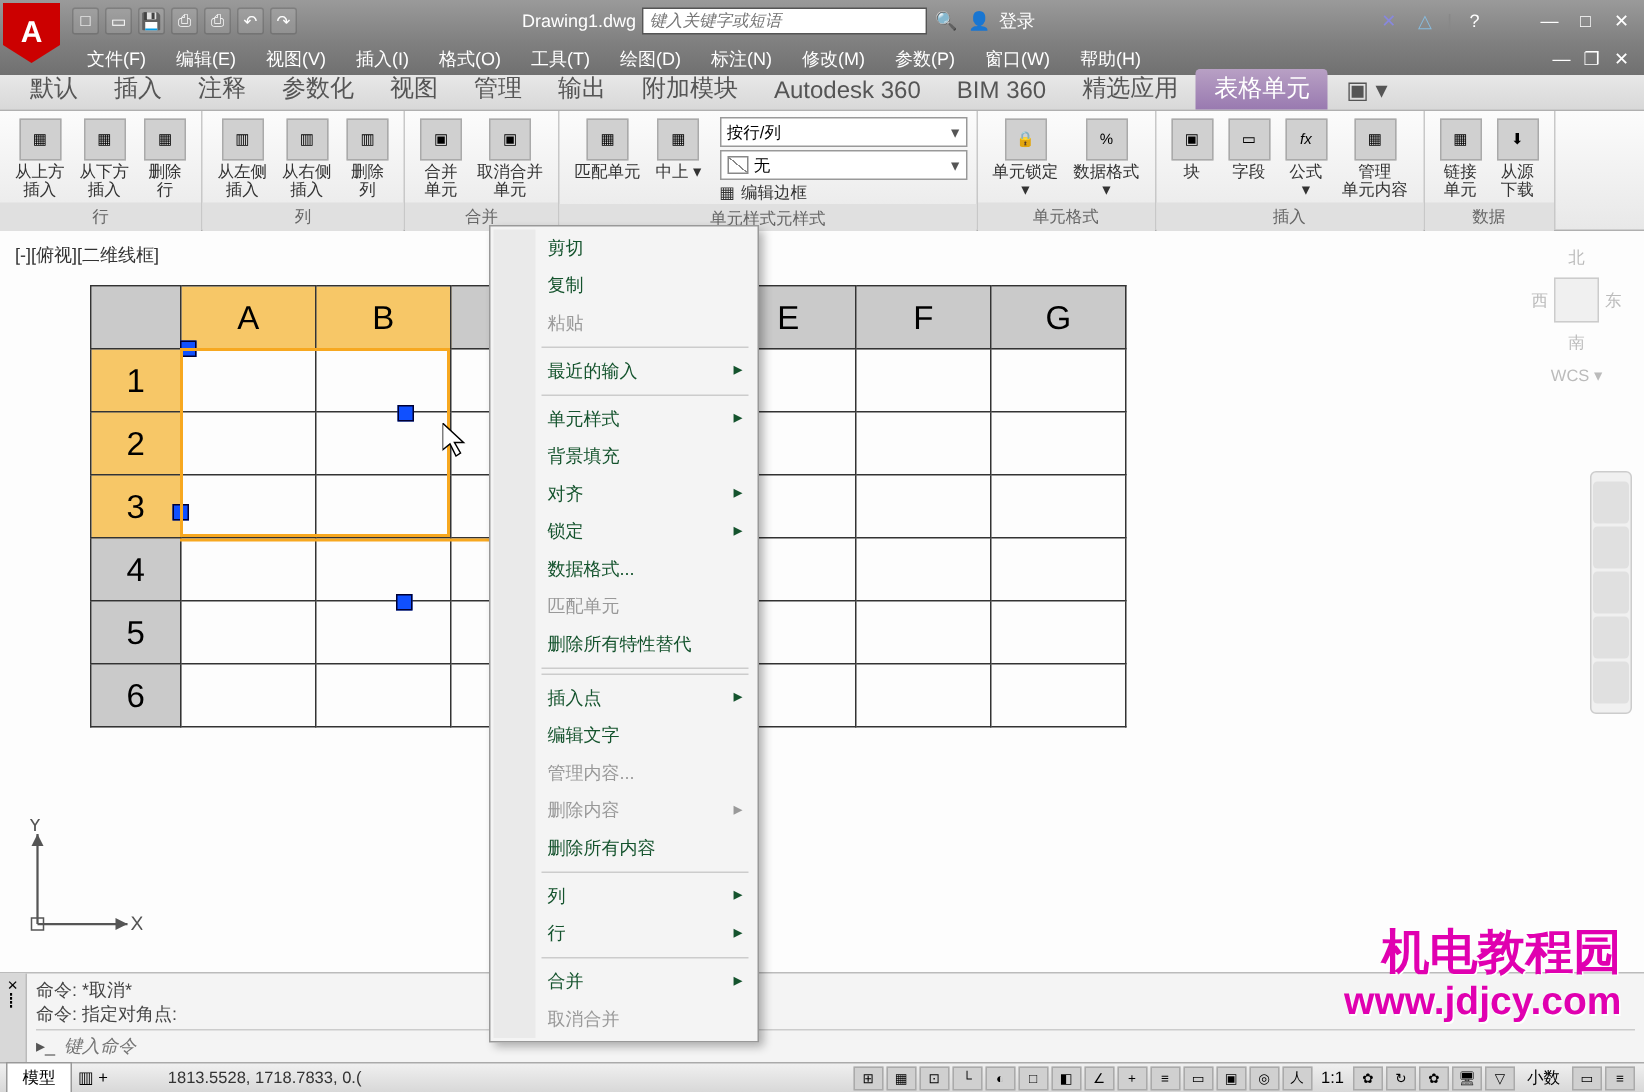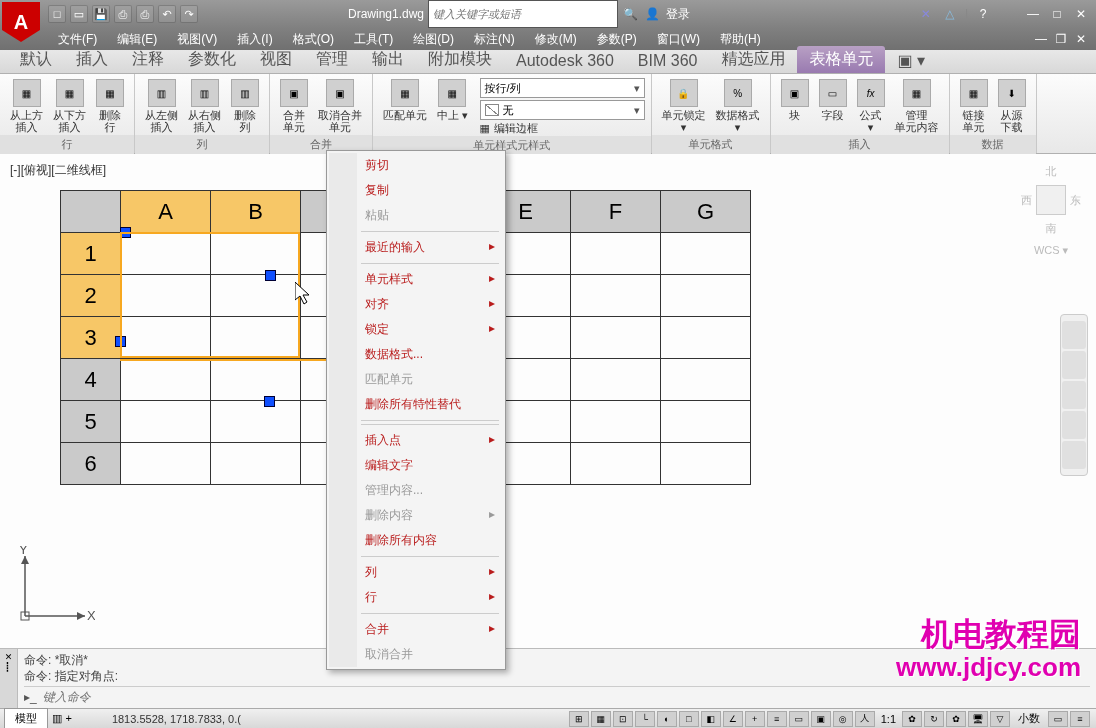--- a/index.html
+++ b/index.html
@@ -5,21 +5,21 @@
 * { margin: 0; padding: 0; box-sizing: border-box; font-family: "Microsoft YaHei", "SimSun", sans-serif; }
 body { width: 1096px; height: 728px; background: #f0f0f0; overflow: hidden; position: relative; font-size: 12px; }
 
 
 .titlebar { height: 28px; background: linear-gradient(#9a9a9a, #808080); display: flex; align-items: center; color: #fff; position: relative; }
 .logo { width: 38px; height: 40px; background: #c00; clip-path: polygon(0 0, 100% 0, 100% 70%, 50% 100%, 0 70%); position: absolute; top: 2px; left: 2px; z-index: 10; display: flex; align-items: center; justify-content: center; font-size: 20px; font-weight: bold; }
 .qat { margin-left: 48px; display: flex; gap: 4px; }
 .qat-btn { width: 18px; height: 18px; background: rgba(255,255,255,0.1); border: 1px solid rgba(0,0,0,0.2); border-radius: 2px; cursor: pointer; display: flex; align-items: center; justify-content: center; font-size: 11px; }
 .title-center { position: absolute; left: 50%; transform: translateX(-200px); display: flex; align-items: center; gap: 4px; }
 .title-text { color: #fff; font-size: 12px; }
-.search-box { width: 190px; height: 28px; background: #fff; border: 1px solid #555; }
+.search-box { width: 190px; height: 18px; background: #fff; border: 1px solid #555; }
 .search-input { width: 100%; height: 100%; border: none; padding: 0 4px; font-size: 11px; color: #888; font-style: italic; }
 .title-right { margin-left: auto; display: flex; align-items: center; gap: 6px; margin-right: 6px; color: #fff; }
 .title-icon { width: 18px; height: 18px; display: flex; align-items: center; justify-content: center; cursor: pointer; }
 
 
 .menubar { height: 22px; background: linear-gradient(#808080, #707070); display: flex; align-items: center; padding-left: 48px; color: #fff; font-size: 12px; }
 .menu-item { padding: 0 10px; cursor: pointer; }
 .menubar .title-right-btns { margin-left:auto; display:flex; gap:2px; margin-right:6px; }
 
 
@@ -60,21 +60,21 @@
 
 .viewcube { position: absolute; top: 10px; right: 15px; width: 60px; text-align: center; color: #bbb; font-size: 11px; }
 .viewcube-face { width: 30px; height: 30px; border: 1px solid #ccc; background: #f0f0f0; margin: 6px auto; }
 
 
 .navbar { position: absolute; top: 160px; right: 8px; width: 28px; background: #f0f0f0; border: 1px solid #ccc; border-radius: 4px; padding: 4px 0; }
 .navbar-btn { width: 24px; height: 28px; margin: 2px auto; display: block; background: #e0e0e0; border-radius: 3px; cursor: pointer; }
 
 
 .context-menu { position: absolute; background: #f4f4f4; border: 1px solid #999; box-shadow: 3px 3px 6px rgba(0,0,0,0.3); min-width: 180px; z-index: 100; top: 150px; left: 326px; font-size: 12px; padding: 2px; }
-.ctx-item { padding: 4px 28px 4px 36px; cursor: pointer; position: relative; color: #b91c1c; }
+.ctx-item { padding: 4px 28px 4px 36px; cursor: pointer; position: relative; color: #14532d; }
 .ctx-item.disabled { color: #999; }
 .ctx-item.has-sub::after { content: "▸"; position: absolute; right: 8px; }
 .ctx-sep { height: 1px; background: #ccc; margin: 3px 4px 3px 32px; }
 .context-menu::before { content: ""; position: absolute; left: 2px; top: 2px; bottom: 2px; width: 28px; background: #eaeaea; }
 .ctx-item, .ctx-sep { position: relative; z-index: 1; }
 
 
 .cmdline { position: absolute; bottom: 20px; left: 0; right: 0; height: 60px; background: #f4f4f4; border-top: 1px solid #bbb; display: flex; }
 .cmd-close { width: 18px; background: #d8d8d8; border-right: 1px solid #bbb; display: flex; flex-direction: column; align-items: center; justify-content: flex-start; padding-top: 3px; font-size: 9px; cursor: pointer; }
 .cmd-content { flex: 1; font-size: 12px; padding: 4px 6px; color: #333; }
@@ -407,20 +407,21 @@
 </div>
 
 <div class="context-menu" id="ctxmenu">
     <div class="ctx-item">剪切</div>
     <div class="ctx-item">复制</div>
     <div class="ctx-item disabled">粘贴</div>
     <div class="ctx-sep"></div>
     <div class="ctx-item has-sub">最近的输入</div>
     <div class="ctx-sep"></div>
     <div class="ctx-item has-sub">单元样式</div>
+    <div class="ctx-item">背景填充</div>
     <div class="ctx-item has-sub">对齐</div>
     <div class="ctx-item has-sub">锁定</div>
     <div class="ctx-item">数据格式...</div>
     <div class="ctx-item disabled">匹配单元</div>
     <div class="ctx-item">删除所有特性替代</div>
     <div class="ctx-sep"></div>
     <div class="ctx-sep"></div>
     <div class="ctx-item has-sub">插入点</div>
     <div class="ctx-item">编辑文字</div>
     <div class="ctx-item disabled">管理内容...</div>

